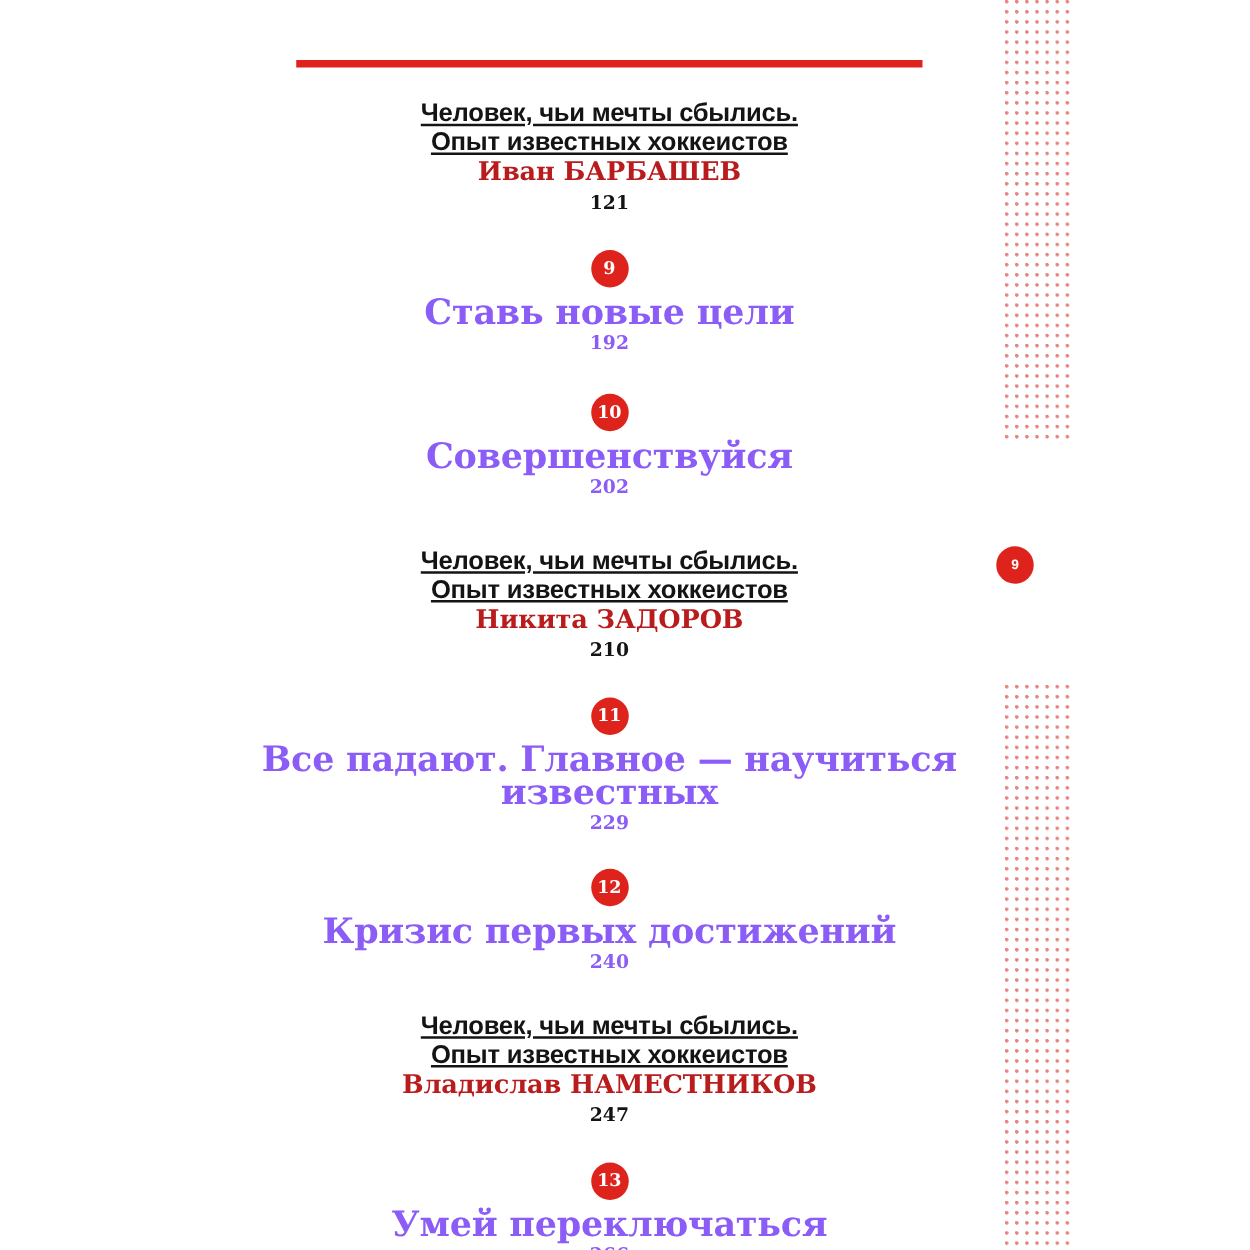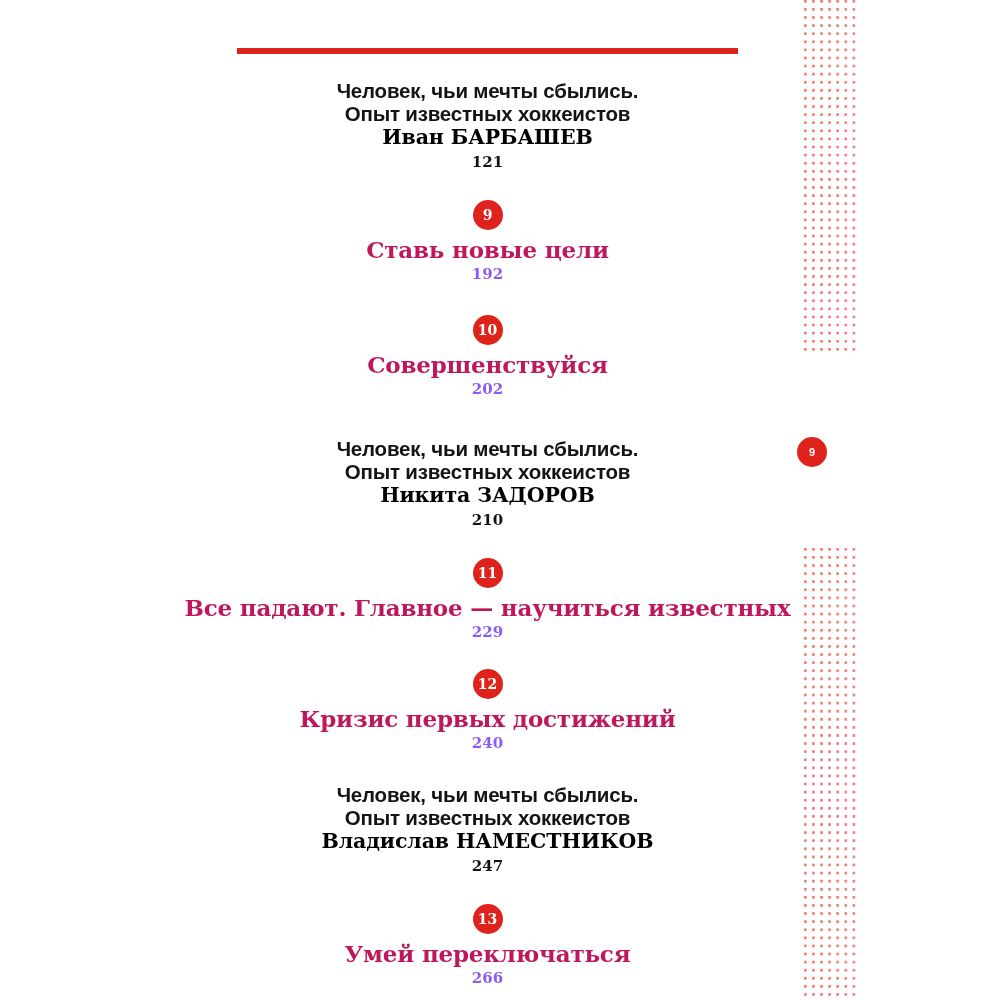--- a/index.html
+++ b/index.html
@@ -84,28 +84,29 @@
     padding: 0;
   }
   .entry-interview .line1,
   .entry-interview .line2 {
     font-family: "Liberation Sans", sans-serif;
     font-weight: bold;
     font-size: 20.5px;
     line-height: 22.5px;
     letter-spacing: -0.2px;
     color: #141414;
+    text-decoration: underline;
   }
   .entry-interview .player {
     font-family: "DejaVu Serif", "Liberation Serif", serif;
     font-weight: bold;
     font-size: 20.5px;
     line-height: 25px;
     letter-spacing: -0.1px;
-    color: #000000;
+    color: #b91c1c;
   }
   .entry-interview .pageno {
     font-family: "DejaVu Serif", "Liberation Serif", serif;
     font-weight: bold;
     font-size: 15px;
     line-height: 24px;
     color: #141414;
   }
 
   
@@ -123,24 +124,24 @@
     justify-content: center;
     font-family: "DejaVu Serif", "Liberation Serif", serif;
     font-weight: bold;
     font-size: 14px;
     line-height: 1;
     vertical-align: middle;
   }
   .chapter-title {
     font-family: "DejaVu Serif", "Liberation Serif", serif;
     font-weight: bold;
-    font-size: 23px;
+    font-size: 28px;
     line-height: 26px;
     letter-spacing: -0.2px;
-    color: #be185d;
+    color: #8b5cf6;
     margin-top: 7px;
   }
   .chapter-pageno {
     font-family: "DejaVu Serif", "Liberation Serif", serif;
     font-weight: bold;
     font-size: 15px;
     line-height: 22px;
     color: #8b5cf6;
   }
   .gap-26 { height: 26px; }

